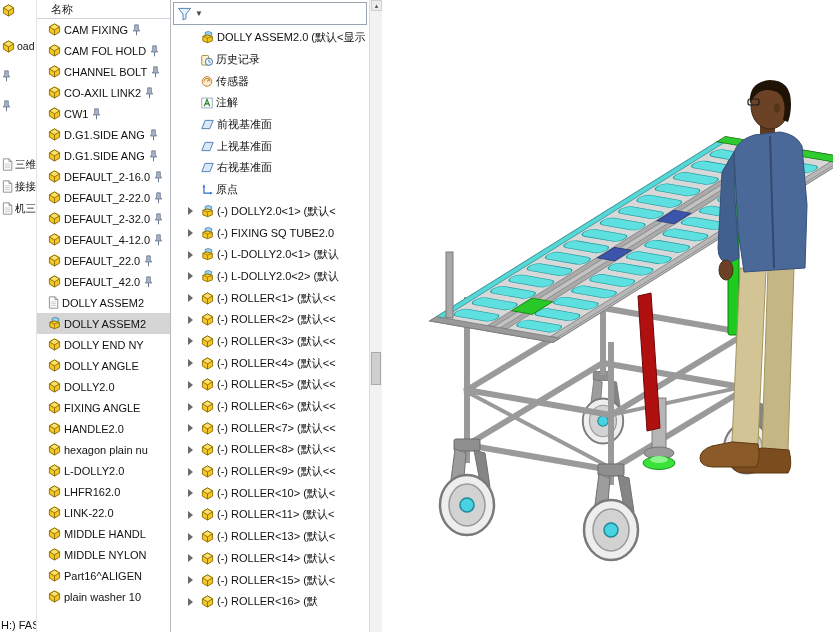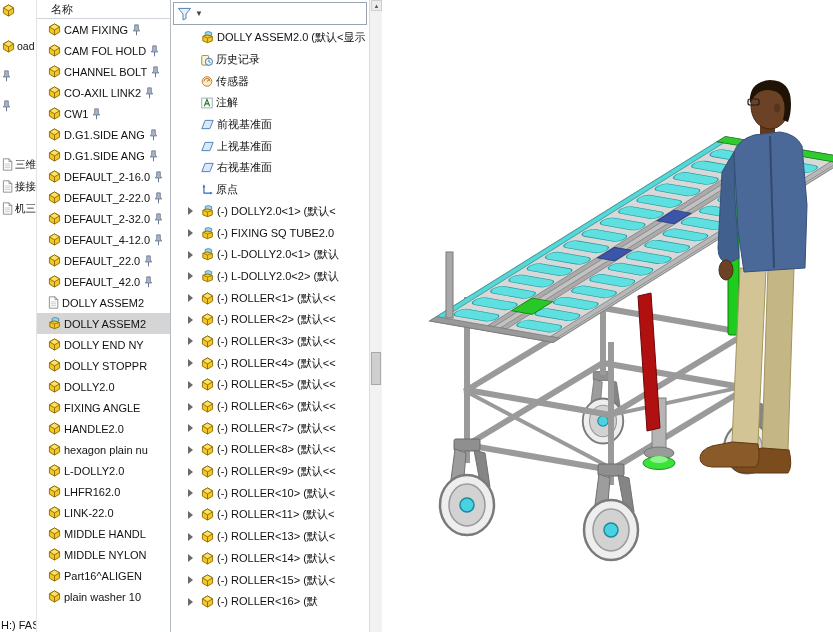--- a/index.html
+++ b/index.html
@@ -400,21 +400,21 @@
 
 
   <div class="file-row">
     <span class="f-icon ic">
             <svg width="13" height="13" viewBox="0 0 14 14">
               <path d="M7 1 12.5 4.2 12.5 9.8 7 13 1.5 9.8 1.5 4.2Z" fill="#f4c726" stroke="#8f6d00"></path>
               <path d="M7 1 12.5 4.2 7 7.4 1.5 4.2Z" fill="#fbe06a" stroke="#8f6d00"></path>
               <path d="M7 7.4V13" fill="none" stroke="#8f6d00"></path>
             </svg>
           </span>
-    <span class="f-label">DOLLY STOPPR</span>
+    <span class="f-label">DOLLY ANGLE</span>
     <span class="pin ic"></span>
   </div>
 
   <div class="file-row">
     <span class="f-icon ic">
             <svg width="13" height="13" viewBox="0 0 14 14">
               <path d="M7 1 12.5 4.2 12.5 9.8 7 13 1.5 9.8 1.5 4.2Z" fill="#f4c726" stroke="#8f6d00"></path>
               <path d="M7 1 12.5 4.2 7 7.4 1.5 4.2Z" fill="#fbe06a" stroke="#8f6d00"></path>
               <path d="M7 7.4V13" fill="none" stroke="#8f6d00"></path>
             </svg>

